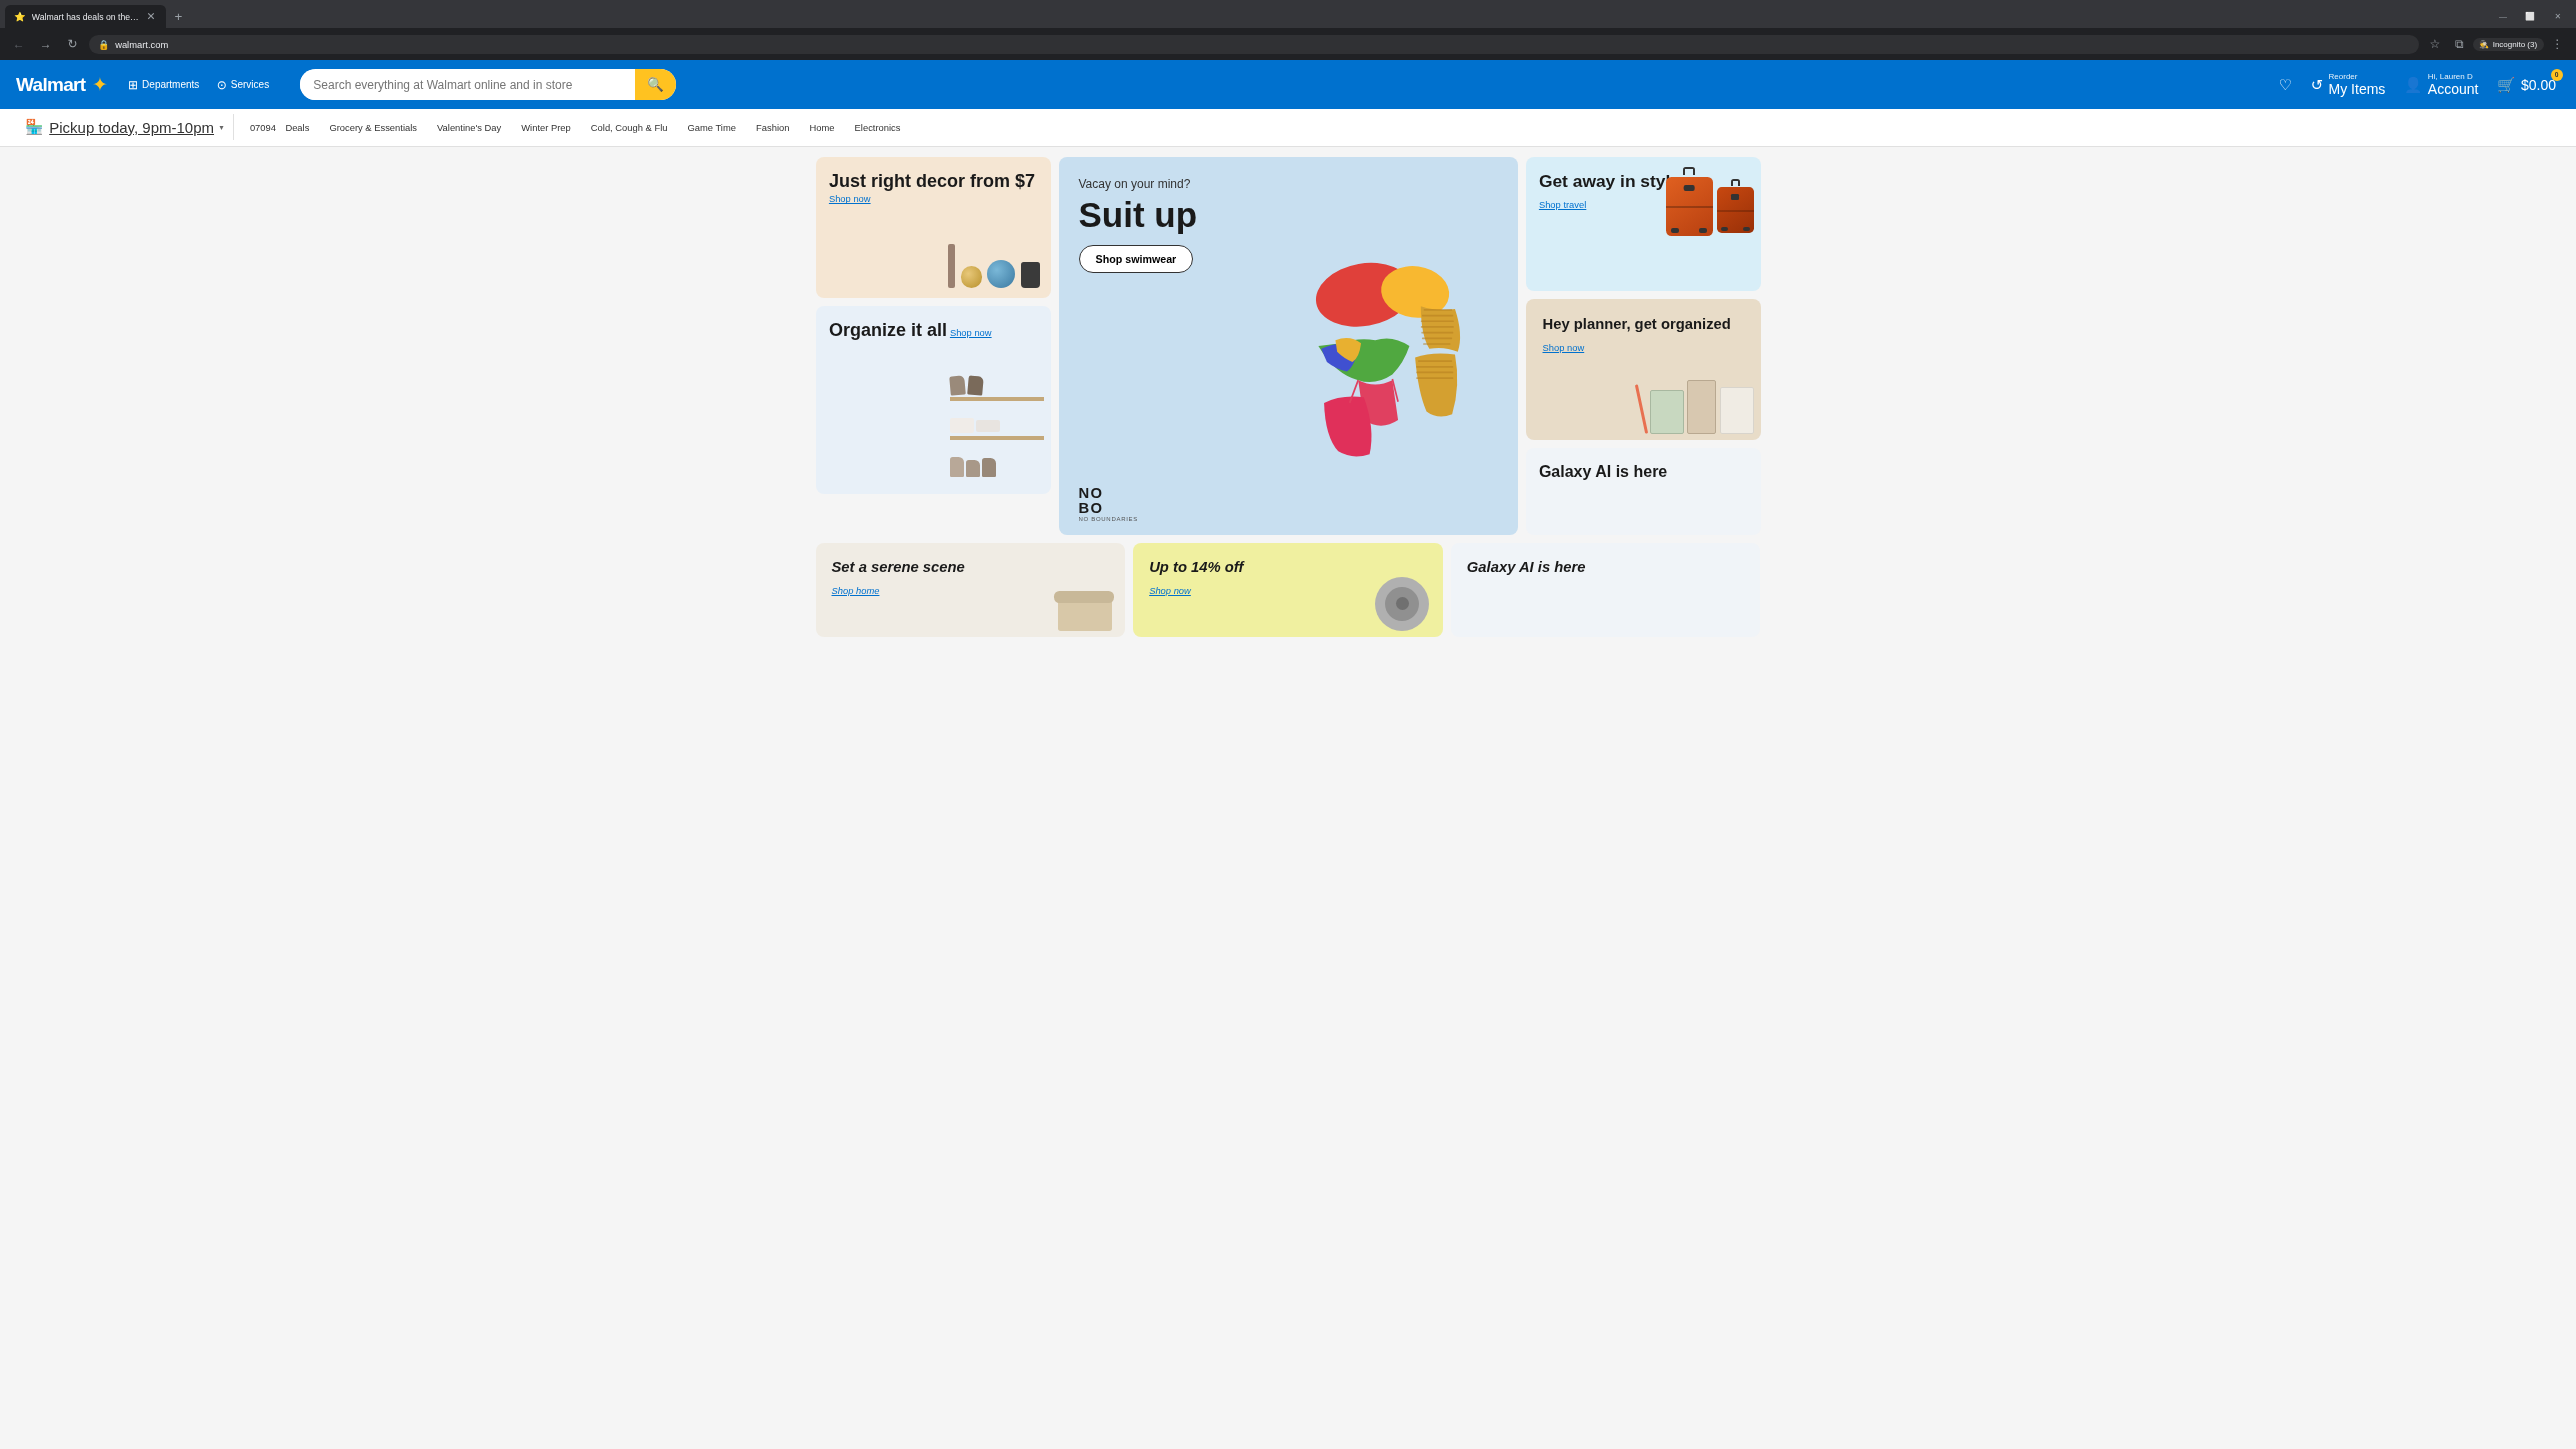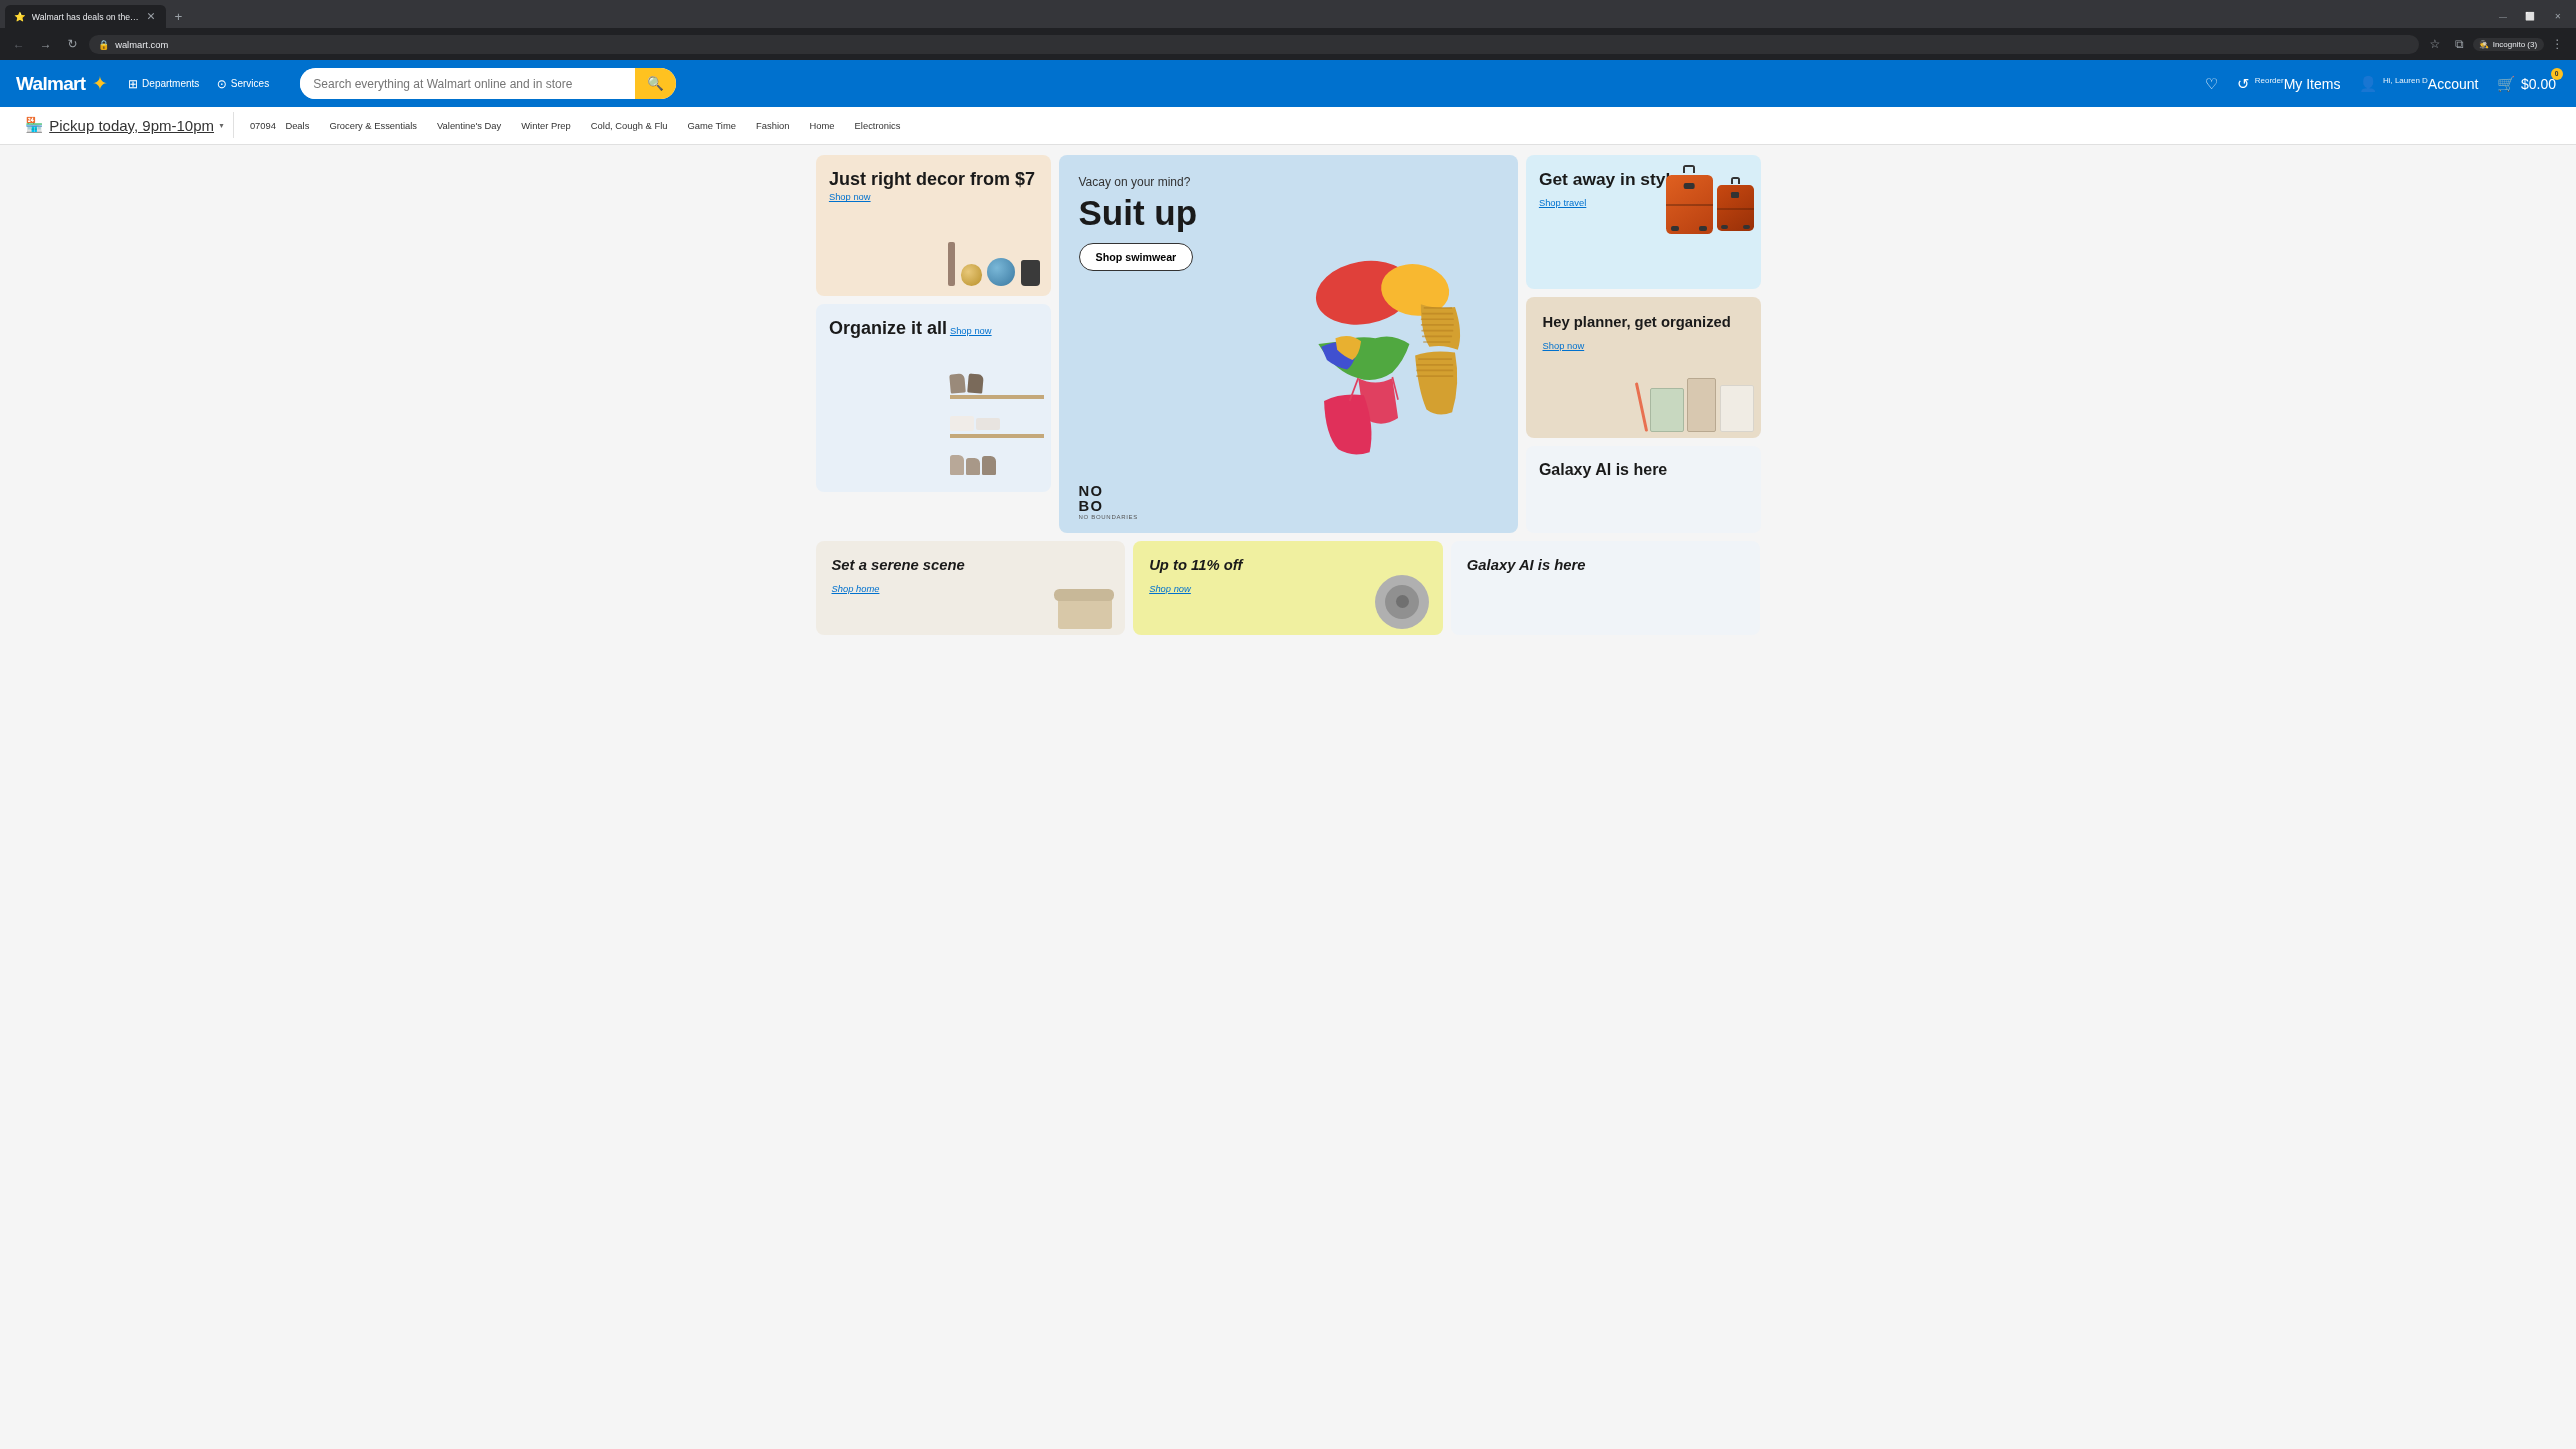--- a/index.html
+++ b/index.html
@@ -38,21 +38,21 @@
     .header-nav-btn { display: flex; align-items: center; gap: 4px; color: white; cursor: pointer; padding: 4px 6.7px; border-radius: 2.7px; font-size: 10px; font-weight: 500; }
     .header-nav-icon { font-size: 12px; }
 
     .search-bar { flex: 1; display: flex; align-items: center; background: white; border-radius: 16px; overflow: hidden; max-width: 376px; margin: 0 10.7px; }
     .search-bar input { flex: 1; border: none; outline: none; padding: 8px 13.4px; font-size: 12px; color: #333; }
     .search-btn { background: #ffc220; border: none; padding: 8px 12px; cursor: pointer; font-size: 13.4px; color: #333; }
 
     .header-actions { display: flex; align-items: center; gap: 10.7px; margin-left: auto; }
     .header-action { display: flex; align-items: center; gap: 5.4px; color: white; cursor: pointer; padding: 4px; }
     .header-action-icon { font-size: 14.8px; }
-    .header-action-text { display: flex; flex-direction: row; justify-content: center; }
+    .header-action-text { display: flex; flex-direction: column; justify-content: center; }
     .header-action-label { font-size: 8px; opacity: 0.9; }
     .header-action-title { font-size: 14px; font-weight: 400; }
     .cart-action { position: relative; }
     .cart-badge { position: absolute; top: -2.7px; right: -2.7px; background: #ffc220; color: #333; font-size: 6.7px; font-weight: bold; width: 12px; height: 12px; border-radius: 50%; display: flex; align-items: center; justify-content: center; }
 
     
     .subnav { background: white; border-bottom: 0.7px solid #e0e0e0; padding: 5.4px 16px; display: flex; align-items: center; gap: 0; }
     .pickup-selector { display: flex; align-items: center; gap: 5.4px; padding: 4px 9.4px; cursor: pointer; border-right: 0.7px solid #e0e0e0; margin-right: 10.7px; }
     .pickup-icon { font-size: 14.8px; color: #0071ce; }
     .pickup-text { font-size: 15px; color: #333; font-weight: 500; text-decoration: underline; }
@@ -362,21 +362,21 @@
       <div class="bottom-card serene">
         <div class="bottom-card-title">Set a serene scene</div>
         <span class="bottom-card-link">Shop home</span>
         
         <div style="position:absolute;right:13.4px;bottom:6.7px;width:54px;height:34px;background:#d8c8a8;border-radius:5.4px 5.4px 2.7px 2.7px;">
           <div style="width:60px;height:12px;background:#c8b898;border-radius:5.4px;margin-top:-5.4px;margin-left:-3.4px;"></div>
         </div>
       </div>
 
       <div class="bottom-card discount">
-        <div class="bottom-card-title">Up to 11% off</div>
+        <div class="bottom-card-title">Up to 14% off</div>
         <span class="bottom-card-link">Shop now</span>
         
         <div style="position:absolute;right:13.4px;bottom:6.7px;width:54px;height:54px;background:#b0b0b0;border-radius:50%;display:flex;align-items:center;justify-content:center;">
           <div style="width:34px;height:34px;background:#909090;border-radius:50%;display:flex;align-items:center;justify-content:center;">
             <div style="width:13.4px;height:13.4px;background:#707070;border-radius:50%;"></div>
           </div>
         </div>
       </div>
 
       <div class="bottom-card galaxy">

